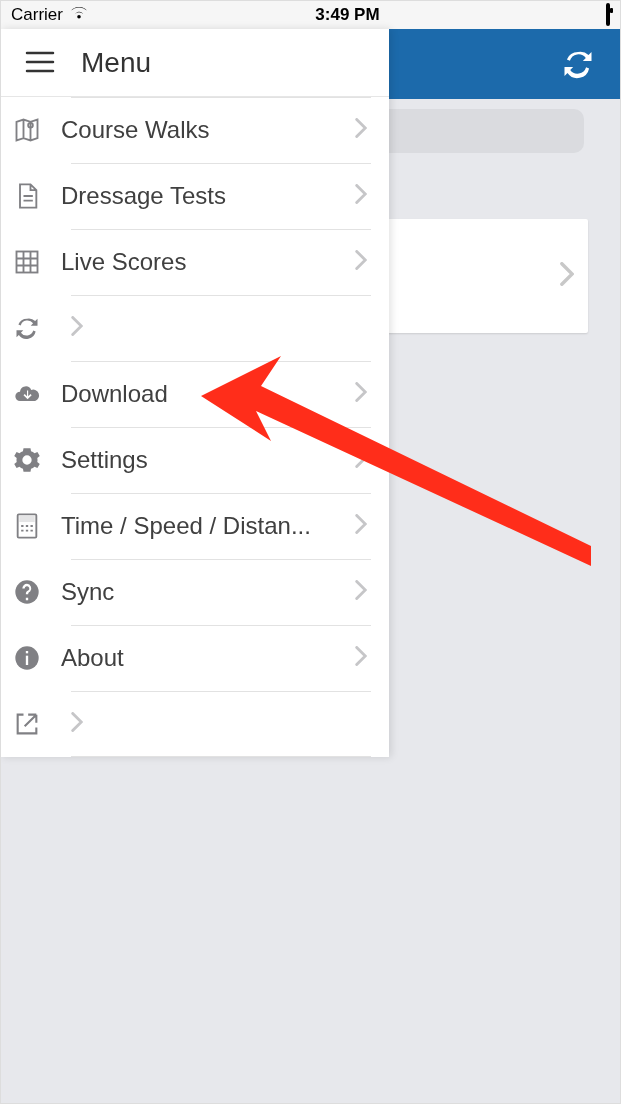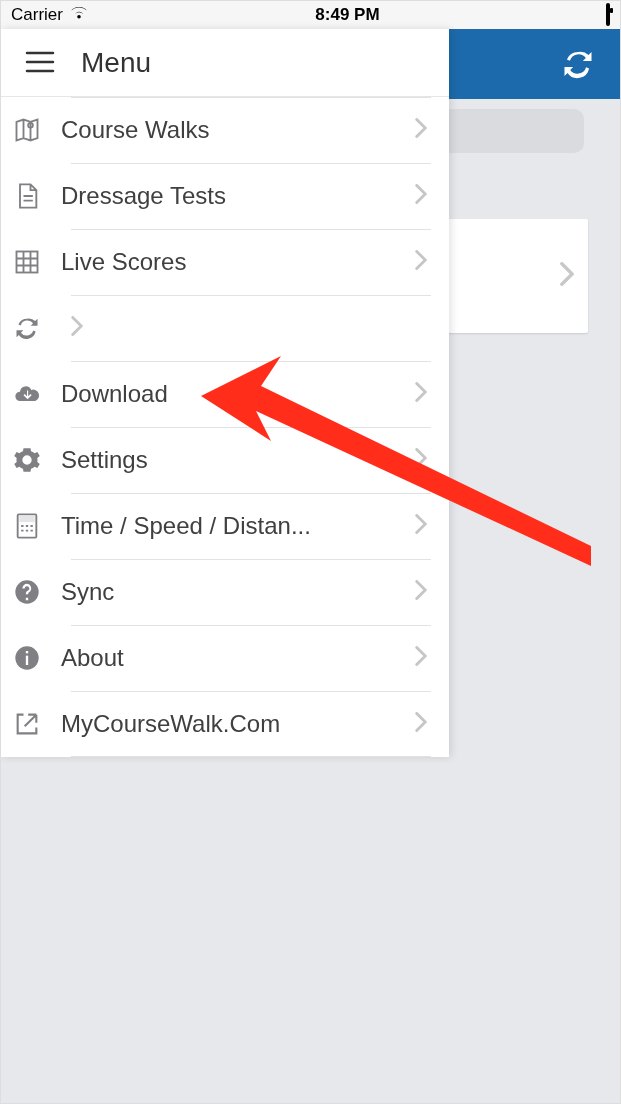--- a/index.html
+++ b/index.html
@@ -14,21 +14,21 @@
   
   .search-stub { position:absolute; top:98px; left:0; right:0; height:60px; background:#E7E8EC; }
   .search-field { position:absolute; top:10px; left:24px; right:36px; height:44px; background:#DADBDF; border-radius:10px; }
   
   .content-card { position:absolute; top:218px; left:32px; right:32px; height:114px; background:#fff; border-radius:2px; box-shadow:0 1px 2px rgba(0,0,0,.12); padding:18px 18px; }
   .card-title-row { display:flex; align-items:center; font-size:24px; font-weight:600; color:#333; white-space:nowrap; overflow:hidden; }
   .card-sub { font-size:22px; color:#7d7d7d; margin-top:8px; }
   .card-chevron { position:absolute; right:14px; top:50%; transform:translateY(-50%); color:#c8c8c8; }
   .globe-small { margin-left:12px; color:#1C6AAB; }
   
-  .side-menu { position:absolute; top:28px; left:0; width:448px; height:728px; background:#fff; box-shadow:2px 0 8px rgba(0,0,0,.12); }
+  .side-menu { position:absolute; top:28px; left:0; width:388px; height:728px; background:#fff; box-shadow:2px 0 8px rgba(0,0,0,.12); }
   .menu-header { display:flex; align-items:center; padding:0 24px; height:68px; border-bottom:1px solid #E6E6E6; }
   .menu-header .hamburger { width:34px; height:24px; margin-right:22px; color:#3d3d3d; }
   .menu-header .title { font-size:28px; color:#333; font-weight:400;}
   .menu-list { }
   .menu-item { position:relative; display:flex; align-items:center; padding:0 16px 0 8px; height:66px; margin-left:0; }
   .menu-item + .menu-item::before { content:""; position:absolute; top:0; left:70px; right:18px; height:1px; background:#E2E2E2; }
   .menu-item:first-child::before { content:""; position:absolute; top:0; left:70px; right:18px; height:1px; background:#E2E2E2; }
   .menu-item:last-child::after { content:""; position:absolute; bottom:0; left:70px; right:18px; height:1px; background:#E2E2E2; }
   .menu-icon { width:36px; height:36px; flex:0 0 36px; display:flex; align-items:center; justify-content:center; color:#808084; margin-right:16px; }
   .menu-label { flex:1 1 auto; font-size:24px; color:#404040; white-space:nowrap; overflow:hidden; text-overflow:ellipsis; }
@@ -47,21 +47,21 @@
 
   <div class="status-bar">
     <div class="status-left">
       <span>Carrier</span>
       <span>
         <svg width="20" height="14" viewBox="0 0 20 14">
             <path fill="#000" d="M10 12.5a1.8 1.8 0 1 0 0-3.6 1.8 1.8 0 0 0 0 3.6zm-4.2-4.3 1.5-1.5A4.9 4.9 0 0 1 10 5.7c1 0 2 .3 2.7.9l1.5 1.5A7 7 0 0 0 10 6.3a7 7 0 0 0-4.2 1.9zM2.1 4.6l1.5-1.5A11.2 11.2 0 0 1 10 1c2.5 0 4.8.8 6.4 2.1l1.5 1.5A13.3 13.3 0 0 0 10 1.6 13.3 13.3 0 0 0 2.1 4.6z"></path>
           </svg>
       </span>
     </div>
-    <div style="font-weight:600;">8:49 PM</div>
+    <div style="font-weight:600;">3:49 PM</div>
     <div class="status-right">
       <span><span class="battery"><span class="fill"></span></span></span>
     </div>
   </div>
 
   <div class="toolbar">
     <div class="refresh-btn">
       <svg width="36" height="36" viewBox="0 0 24 24">
           <path fill="#fff" d="M12 4a8 8 0 0 0-7.4 5l2 .8A6 6 0 0 1 17.2 8l-2 2H21V4l-2 2A8 8 0 0 0 12 4zm7.4 11-2-.8A6 6 0 0 1 6.8 16l2-2H3v6l2-2a8 8 0 0 0 14.4-3z"></path>
         </svg>
@@ -196,21 +196,20 @@
           <span class="menu-chevron"><svg width="12" height="20" viewBox="0 0 8 14">
               <path fill="none" stroke="currentColor" stroke-width="2" stroke-linecap="round" d="M1 1l6 6-6 6"></path>
             </svg></span>
         </div>
         <div class="menu-item">
           <span class="menu-icon">
             <svg width="28" height="28" viewBox="0 0 24 24">
               <use href="#external-link-icon"></use>
             </svg>
           </span>
-          <span class="menu-label">MyCourseWalk.Com</span>
           <span class="menu-chevron"><svg width="12" height="20" viewBox="0 0 8 14">
               <path fill="none" stroke="currentColor" stroke-width="2" stroke-linecap="round" d="M1 1l6 6-6 6"></path>
             </svg></span>
         </div>
       </div>
   </div>
 
   <svg class="annotation-arrow" style="left:200px; top:355px;" width="400" height="230" viewBox="0 0 400 230">
     <defs></defs>
     <polygon points="0,40 80,0 60,30 390,190 390,210 55,55 70,85" fill="#FF2D1A"></polygon>

